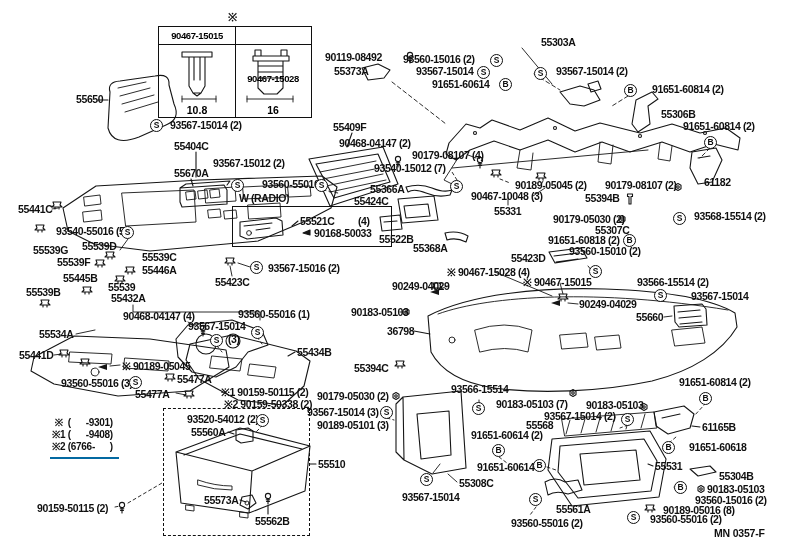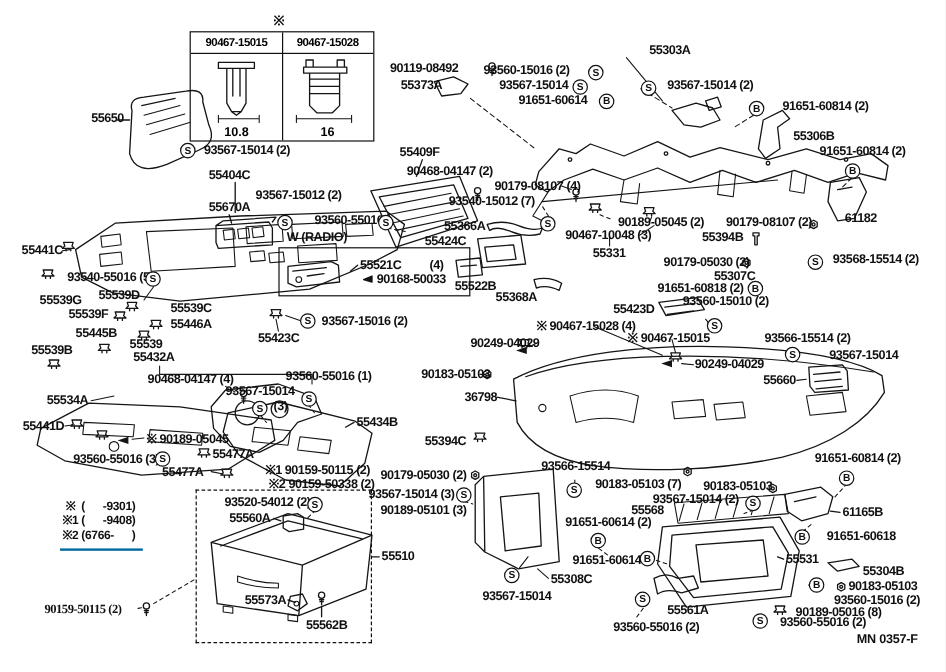--- a/index.html
+++ b/index.html
@@ -10,21 +10,21 @@
        letter-spacing:-0.4px;white-space:pre;color:#101010;}
   .fast{position:absolute;width:13px;height:13px;border:1.4px solid #101010;border-radius:50%;
         font:700 8.5px/11px "Liberation Sans",sans-serif;text-align:center;background:#fff;
         color:#101010;box-sizing:border-box;}
   .inset{position:absolute;left:158px;top:26px;width:154px;height:92px;
          border:1.6px solid #101010;box-sizing:border-box;}
   .inset .vdiv{position:absolute;left:50%;top:0;bottom:0;border-left:1.4px solid #101010;}
   .inset .hdiv{position:absolute;left:0;right:0;top:17px;border-top:1.4px solid #101010;}
   .inset .hd{position:absolute;top:3px;width:50%;text-align:center;
              font:700 9.5px "Liberation Sans",sans-serif;letter-spacing:-0.4px;}
-  .inset .hd.l{left:0;} .inset .hd.r{right:0;}
+  .inset .hd.l{left:0;} .inset .hd.r{right:0;margin-top:43px;}
   .inset .dim{position:absolute;bottom:1px;width:50%;text-align:center;
               font:700 10.5px "Liberation Sans",sans-serif;}
   .inset .dim.l{left:0;} .inset .dim.r{right:0;}
   .legend{position:absolute;left:50px;top:417px;border-bottom:2px solid #0369a1;
           padding:0 6px 3px 2px;text-align:right;}
   .legend div{font:700 10px/1.22 "Liberation Sans",sans-serif;white-space:pre;
               letter-spacing:-0.3px;color:#101010;}
   .marker{position:absolute;font:700 11px "Liberation Sans",sans-serif;color:#101010;}
   .footer{position:absolute;left:714px;top:527px;font:700 10.5px "Liberation Sans",sans-serif;
           letter-spacing:-0.2px;color:#101010;}
@@ -291,21 +291,21 @@
       <div class="lbl" style="left: 402px; top: 492px;">93567-15014</div>
       <div class="lbl" style="left: 318px; top: 459px;">55510</div>
       <div class="lbl" style="left: 655px; top: 461px;">55531</div>
       <div class="lbl" style="left: 719px; top: 471px;">55304B</div>
       <div class="lbl" style="left: 707px; top: 484px;">90183-05103</div>
       <div class="lbl" style="left: 695px; top: 495px;">93560-15016 (2)</div>
       <div class="lbl" style="left: 663px; top: 505px;">90189-05016 (8)</div>
       <div class="lbl" style="left: 650px; top: 514px;">93560-55016 (2)</div>
       <div class="lbl" style="left: 556px; top: 504px;">55561A</div>
       <div class="lbl" style="left: 511px; top: 518px;">93560-55016 (2)</div>
-      <div class="lbl" style="left: 37px; top: 503px; font-family: Liberation Serif, serif;">90159-50115 (2)</div>
+      <div class="lbl" style="left: 37px; top: 503px;">90159-50115 (2)</div>
       <div class="lbl" style="left: 187px; top: 414px;">93520-54012 (2)</div>
       <div class="lbl" style="left: 191px; top: 427px;">55560A</div>
       <div class="lbl" style="left: 204px; top: 495px;">55573A</div>
       <div class="lbl" style="left: 255px; top: 516px;">55562B</div>
       <div class="fast" style="left: 150px; top: 119px;">S</div>
       <div class="fast" style="left: 490px; top: 54px;">S</div>
       <div class="fast" style="left: 477px; top: 66px;">S</div>
       <div class="fast" style="left: 499px; top: 78px;">B</div>
       <div class="fast" style="left: 534px; top: 67px;">S</div>
       <div class="fast" style="left: 624px; top: 84px;">B</div>

